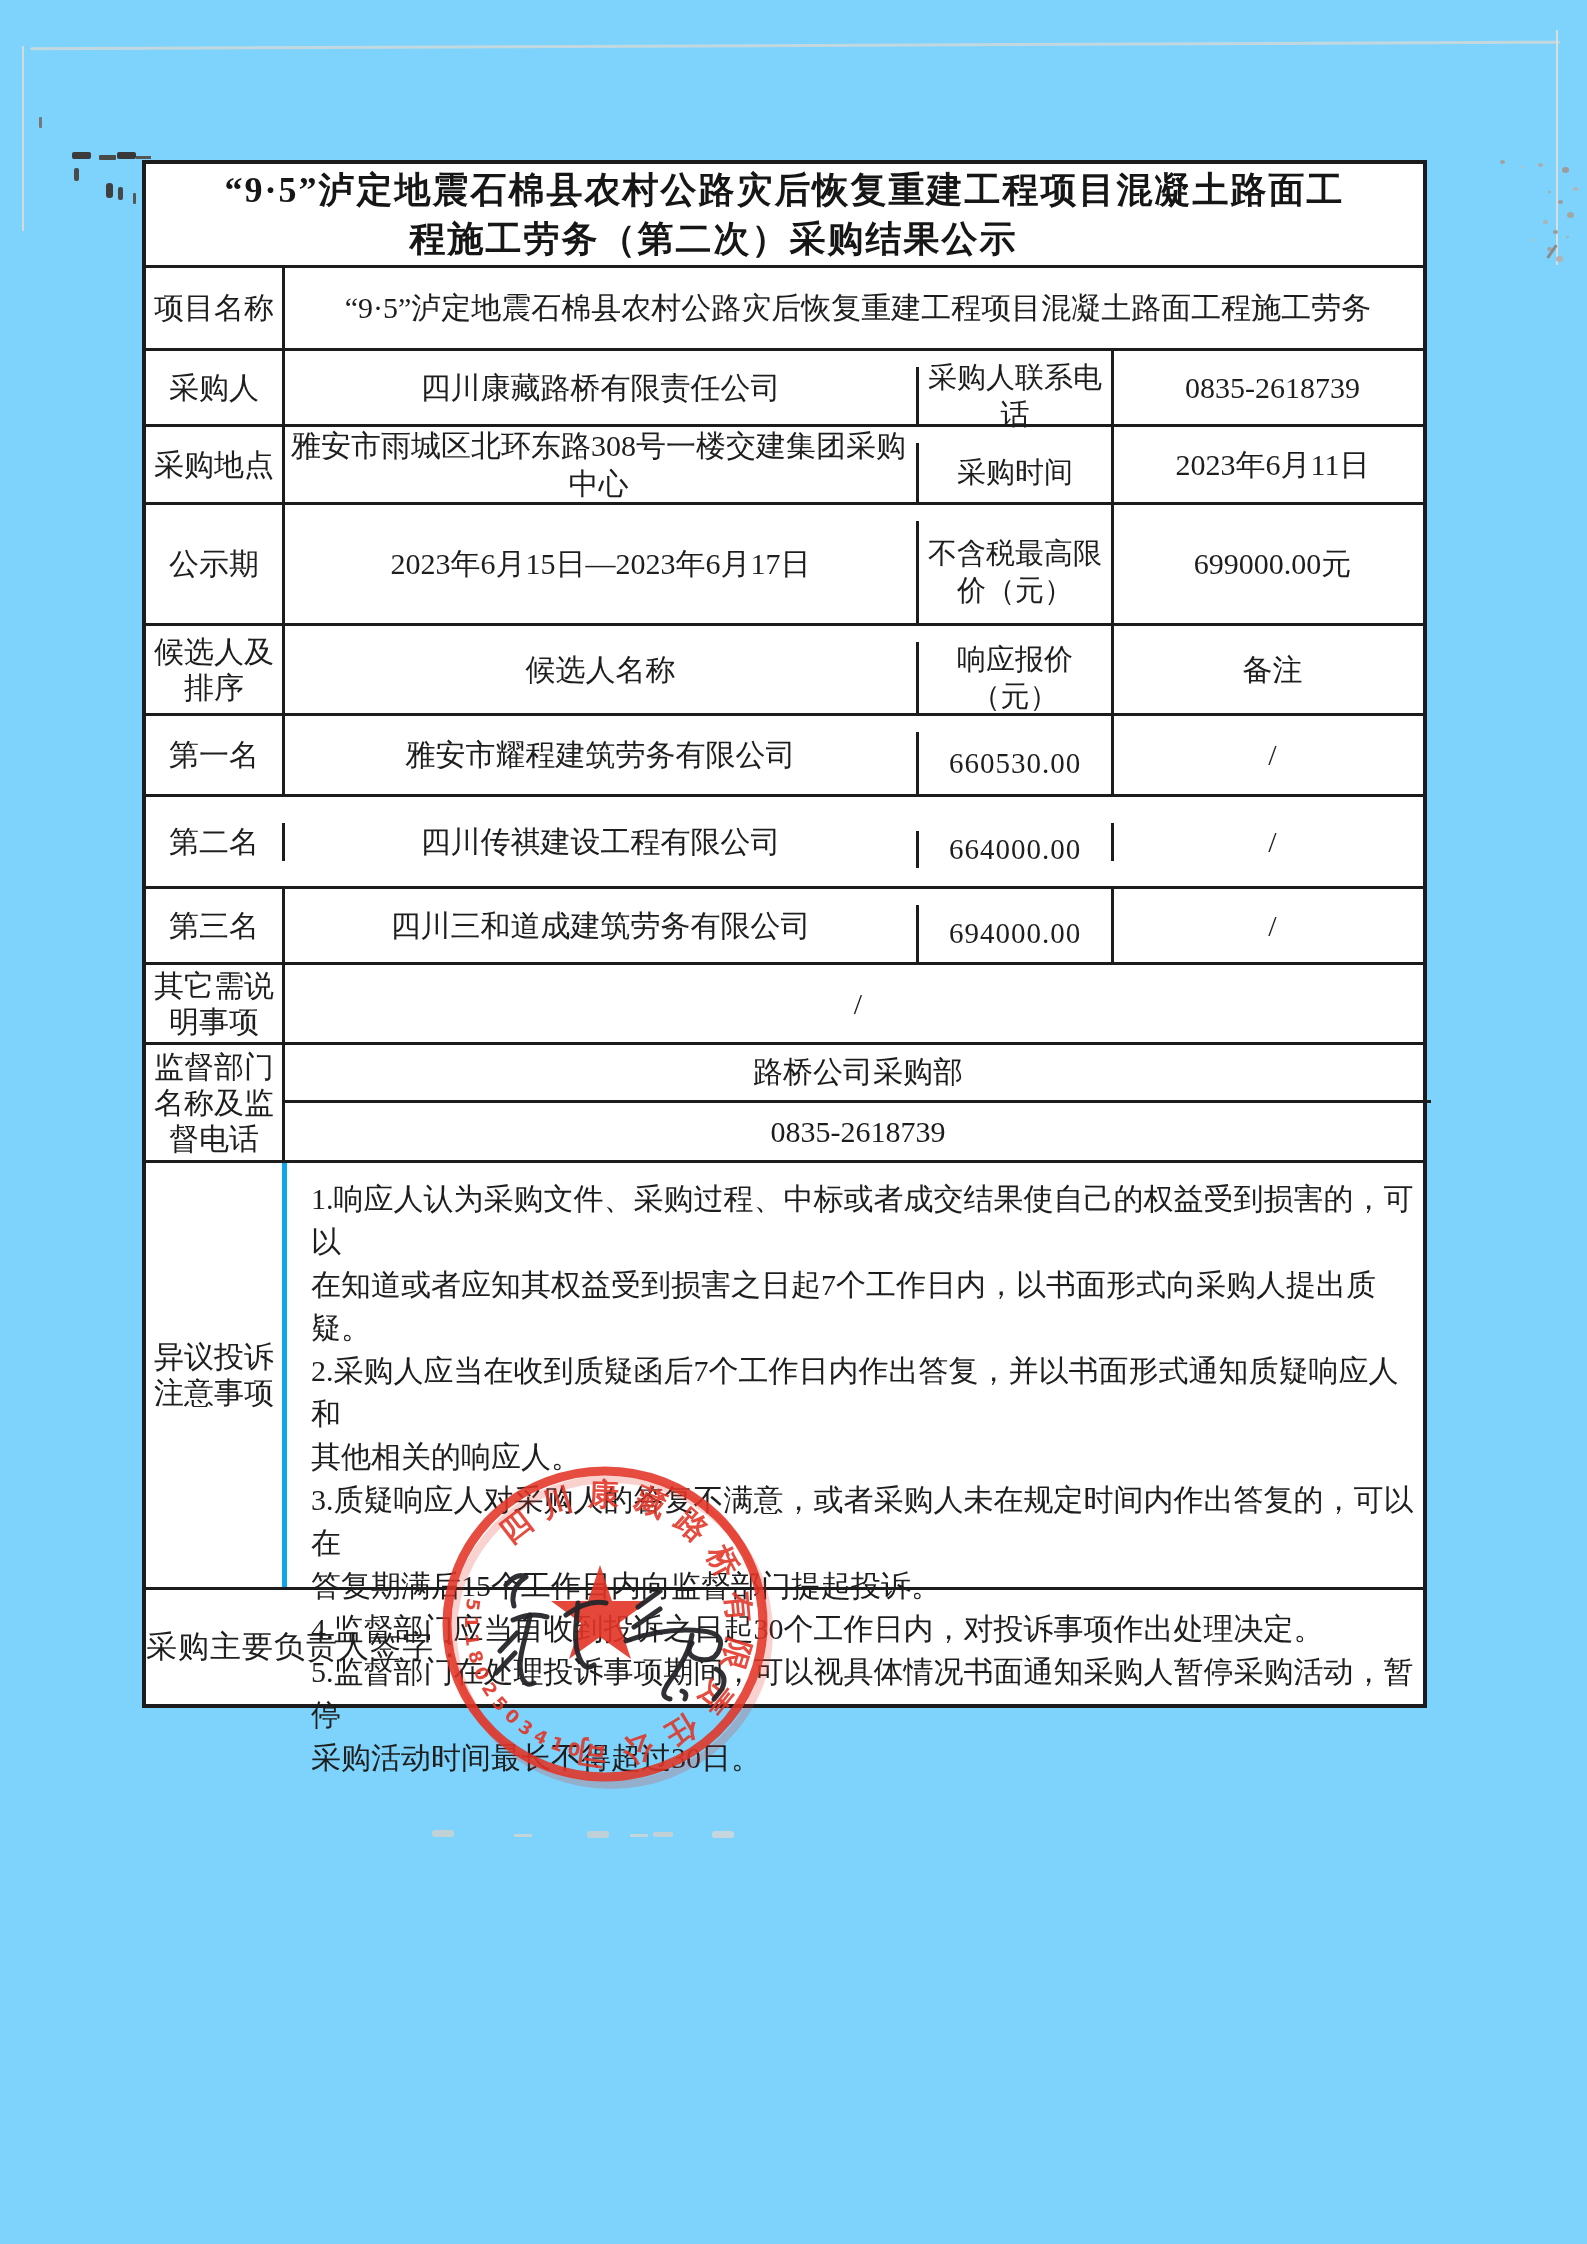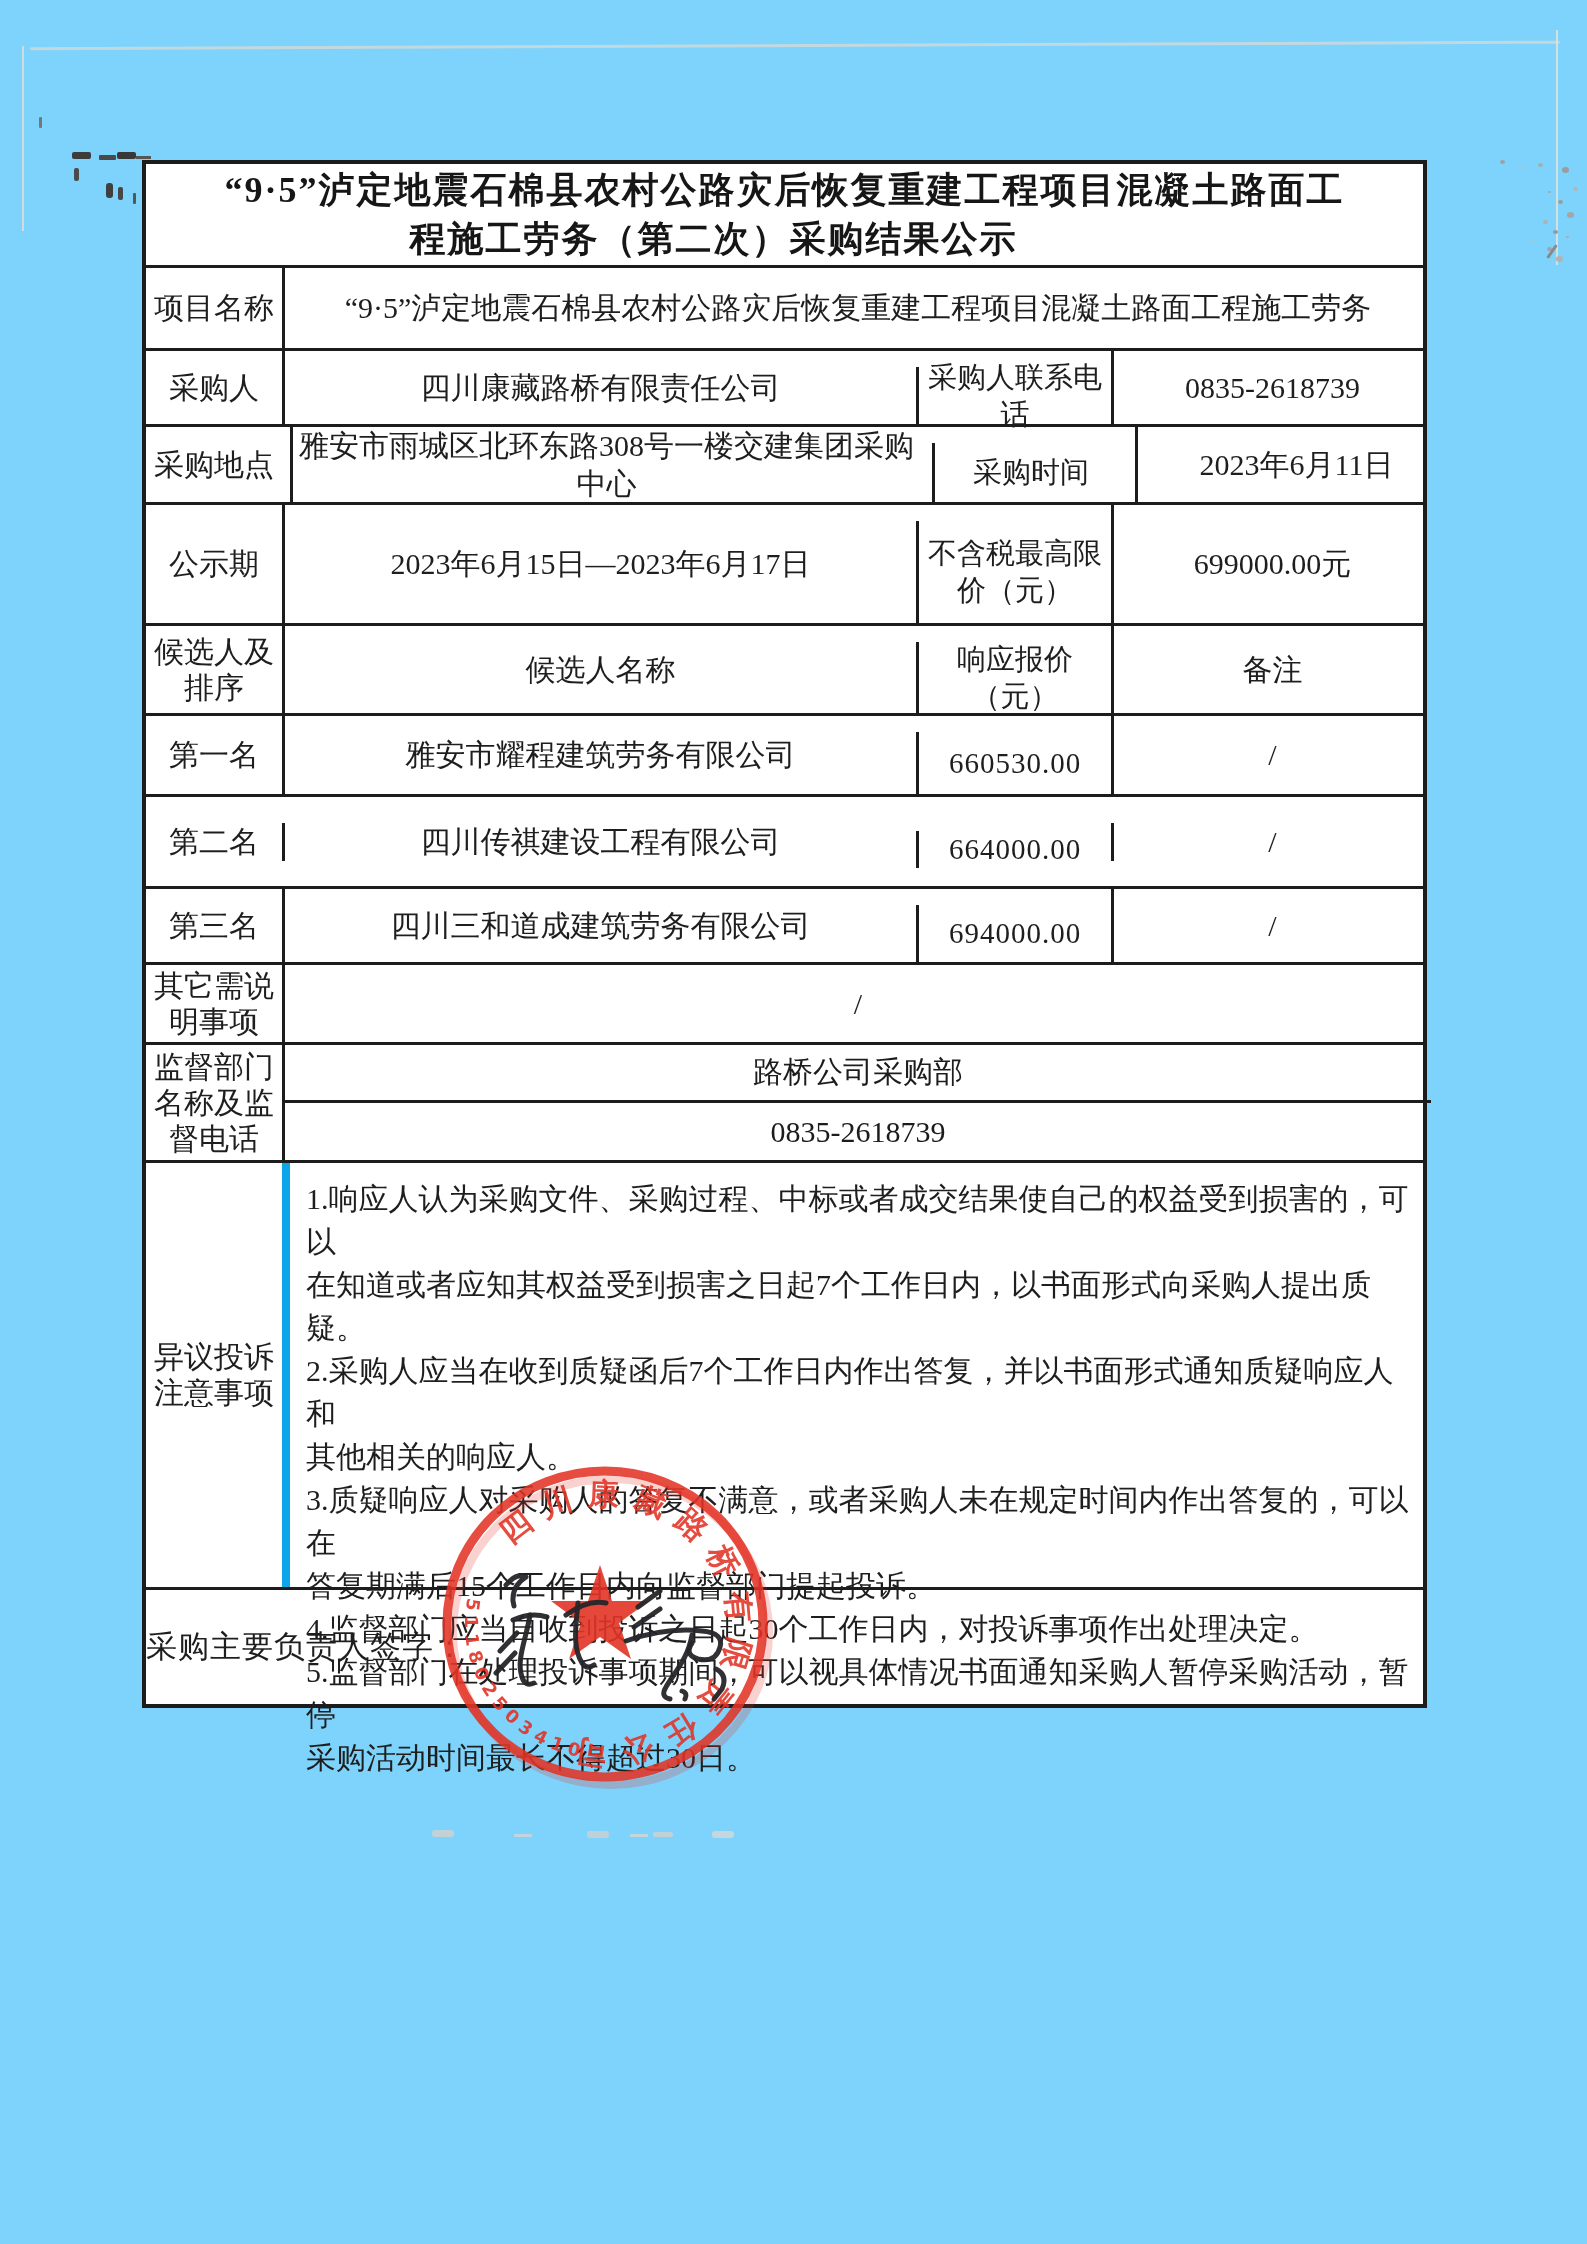--- a/index.html
+++ b/index.html
@@ -39,42 +39,42 @@
   .c1 { width:136px; flex:none; line-height:36px; }
   .c2 { width:634px; flex:none; }
   .c3 { width:195px; flex:none; font-size:29px; line-height:37px;margin-top:16px; }
   .c4 { width:320px; flex:none; }
   .cwide { width:1149px; flex:none; }
   .left-cell { justify-content:flex-start; text-align:center; padding-left:6px; padding-right:6px; }
 
   .h-title { height:101px; }
   .h-project { height:83px; }
   .h-purchaser { height:76px; }
-  .h-location { height:78px;gap:8px; }
+  .h-location { height:78px; }
   .h-publicity { height:121px; }
   .h-header { height:90px; }
   .h-cand1 { height:81px; }
   .h-cand2 { height:92px;align-items:center; }
   .h-cand3 { height:76px; }
   .h-other { height:80px; }
   .h-supervision { height:118px; }
   .h-objection { height:427px; }
   .h-signature { height:117px; }
 
   .title-cell { width:100%; flex-direction:column; justify-content:center; border-left:none;
     font-weight:bold; font-size:36px; line-height:49px; letter-spacing:2px; color:#161616; }
   .title-line2 { transform:translateX(-71px);text-align:right; }
 
   .sup-stack { width:1149px; flex:none; display:flex; flex-direction:column; border-left:3px solid #1c1c1c; }
   .sup-stack > div { display:flex; align-items:center; justify-content:center; font-size:30px; }
   .sup-dept { height:55px; }
   .sup-phone { height:60px; border-top:3px solid #1c1c1c; }
 
-  .objection-content { display:block; width:1149px; flex:none; border-left:8px solid #0ea5e9;
-    padding:14px 14px 0 16px; text-align:left; }
+  .objection-content { display:block; width:1149px; flex:none; border-left:5px solid #0ea5e9;
+    padding:14px 14px 0 24px; text-align:left; }
   .objection-content p { font-size:30px; line-height:43px; white-space:pre-line; margin:0; color:#1e1e1e; }
 
   .signature-cell { width:100%; border-left:none; justify-content:flex-start; text-align:left;
     padding-left:0; font-size:31px; letter-spacing:1px; }
 
   .price-val { letter-spacing:1px; }
 
   
   .stamp-sig { position:absolute; left:430px; top:1455px; width:400px; height:500px; overflow:visible; z-index:5; pointer-events:none; }
   .ring-text { font-family:"Liberation Serif","DejaVu Serif",serif; font-weight:bold; font-size:31px; fill:#e23325; opacity:.88; }

